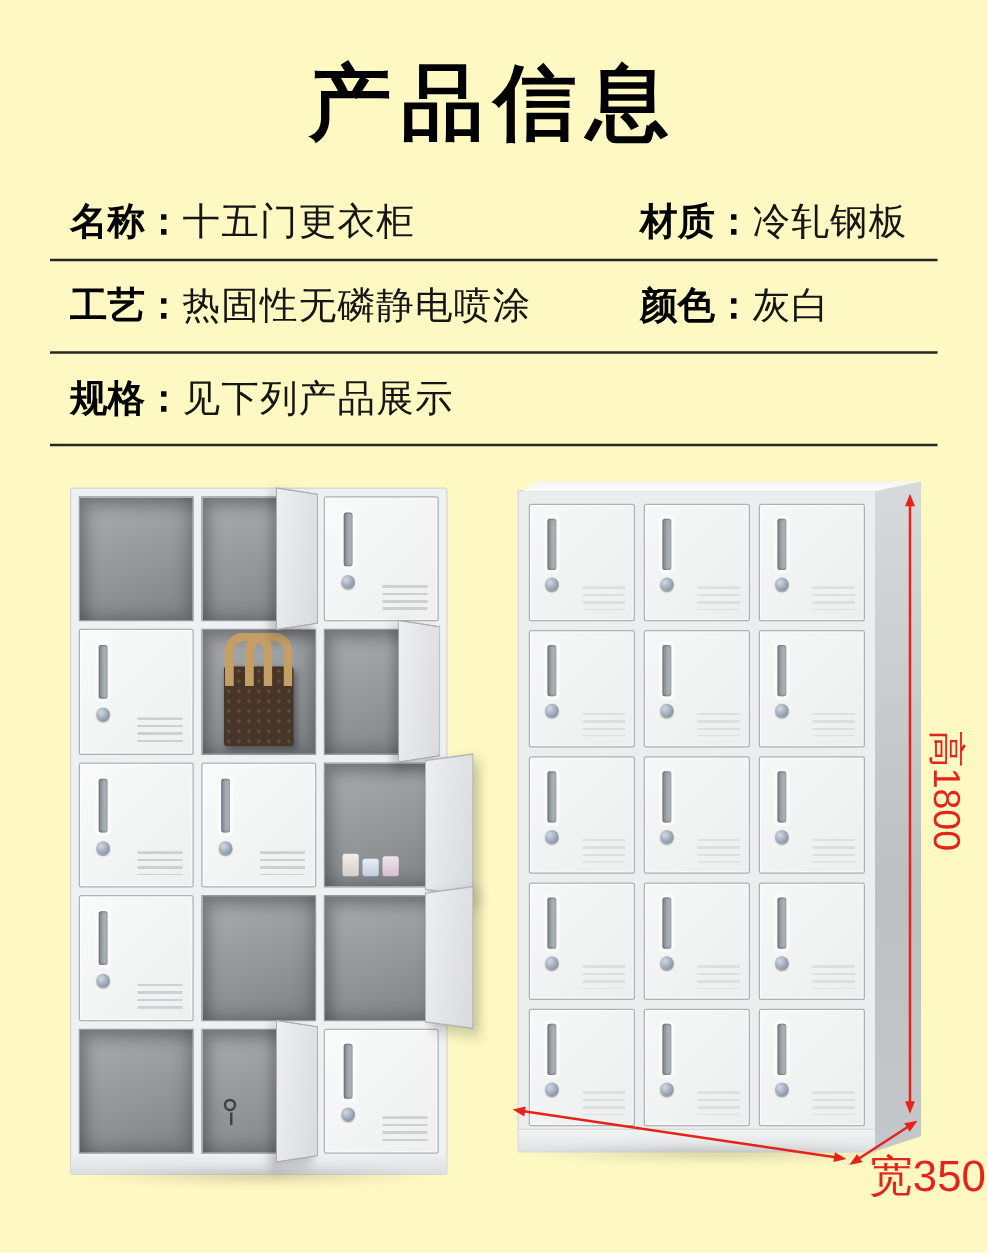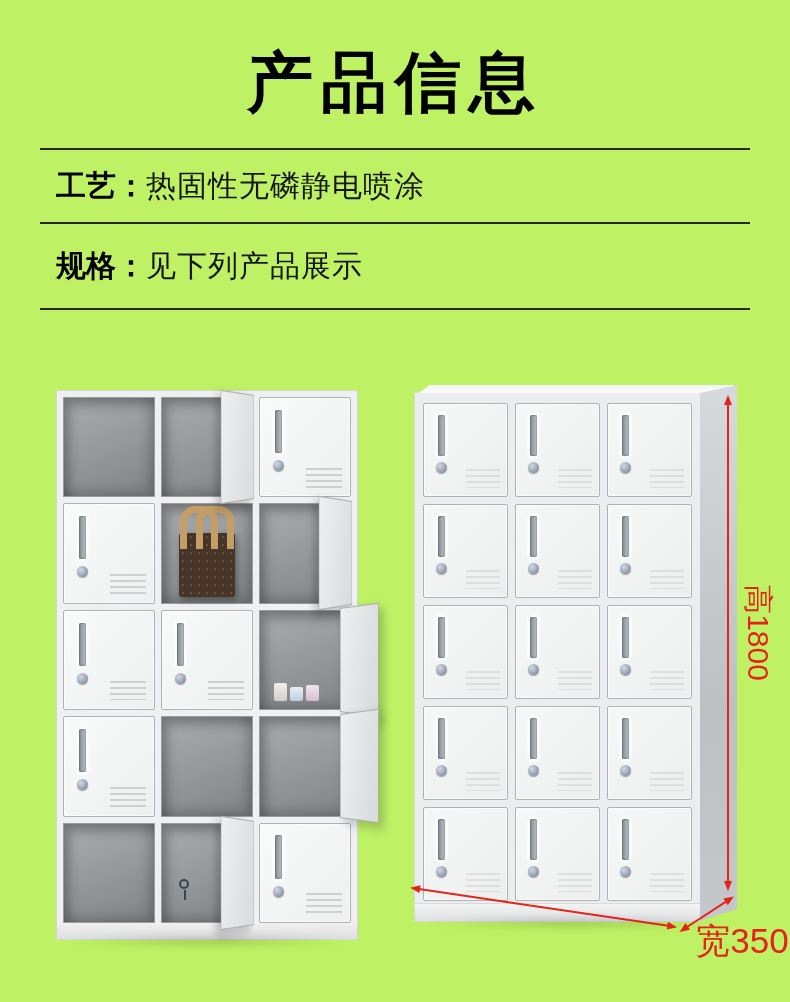--- a/index.html
+++ b/index.html
@@ -17,21 +17,21 @@
   .title{
     position:absolute; top:38px; left:0; width:100%;
     text-align:center; font-size:66px; font-weight:900;
     letter-spacing:8px; color:#000;
   }
   
   .specs{position:absolute; left:40px; top:148px; width:710px;}
   .spec-row{position:relative;}
   .spec-row.r1{height:59px;}
   .spec-row.r2{height:72px;}
-  .spec-row.r3{height:84px;}
+  .spec-row.r3{height:72px;}
   .divider{height:2px; background:#262626;}
   .spec-item{
     position:absolute; left:16px; top:50%; transform:translateY(-50%);
     white-space:nowrap; font-size:30px;
   }
   .spec-item.second{left:472px;}
   .spec-label{font-weight:700; color:#000;}
   .spec-value{font-weight:400; color:#161616; letter-spacing:1px;}
   
   .doors{
@@ -170,29 +170,40 @@
     position:absolute; color:var(--red); z-index:9;
     font-weight:500; white-space:nowrap; text-align:center;
   }
   .dim-label-height{left:672px; top:612px; width:170px; font-size:30px; transform:rotate(90deg);}
   .dim-label-length{left:470px; top:918px; width:175px; font-size:37px;}
   .dim-label-width{left:692px; top:918px; width:100px; font-size:35px;}
 </style>
 </head>
 <body>
 
-<div class="screen" style="background: #bef264;">
+<div class="screen" style="background: #fef9c3;">
 
   <div class="title">产品信息</div>
 
   <div class="specs">
+    <div class="spec-row r1">
+      <div class="spec-item">
+        <span class="spec-label">名称：</span><span class="spec-value">十五门更衣柜</span>
+      </div>
+      <div class="spec-item second">
+        <span class="spec-label">材质：</span><span class="spec-value">冷轧钢板</span>
+      </div>
+    </div>
     <div class="divider"></div>
     <div class="spec-row r2">
       <div class="spec-item">
         <span class="spec-label">工艺：</span><span class="spec-value">热固性无磷静电喷涂</span>
+      </div>
+      <div class="spec-item second">
+        <span class="spec-label">颜色：</span><span class="spec-value">灰白</span>
       </div>
     </div>
     <div class="divider"></div>
     <div class="spec-row r3">
       <div class="spec-item">
         <span class="spec-label">规格：</span><span class="spec-value">见下列产品展示</span>
       </div>
     </div>
     <div class="divider"></div>
   </div>

